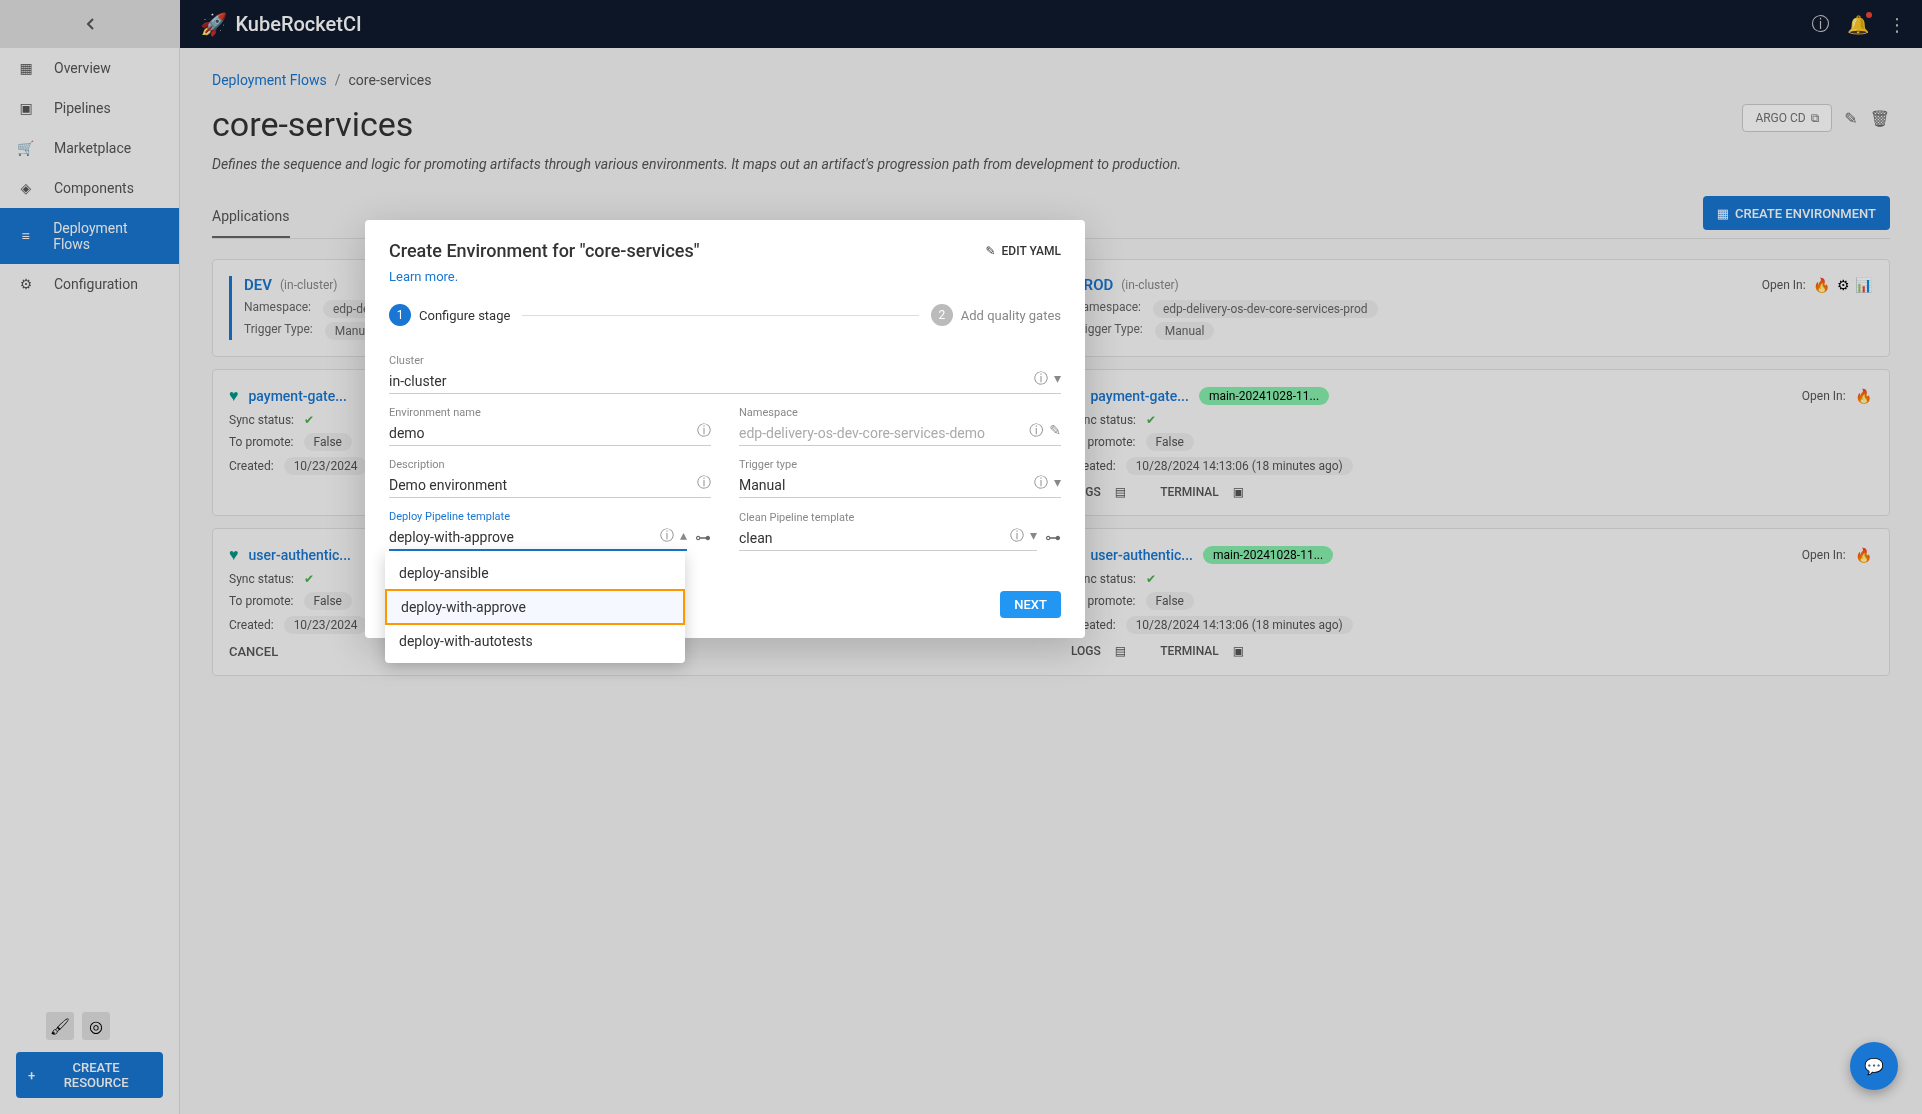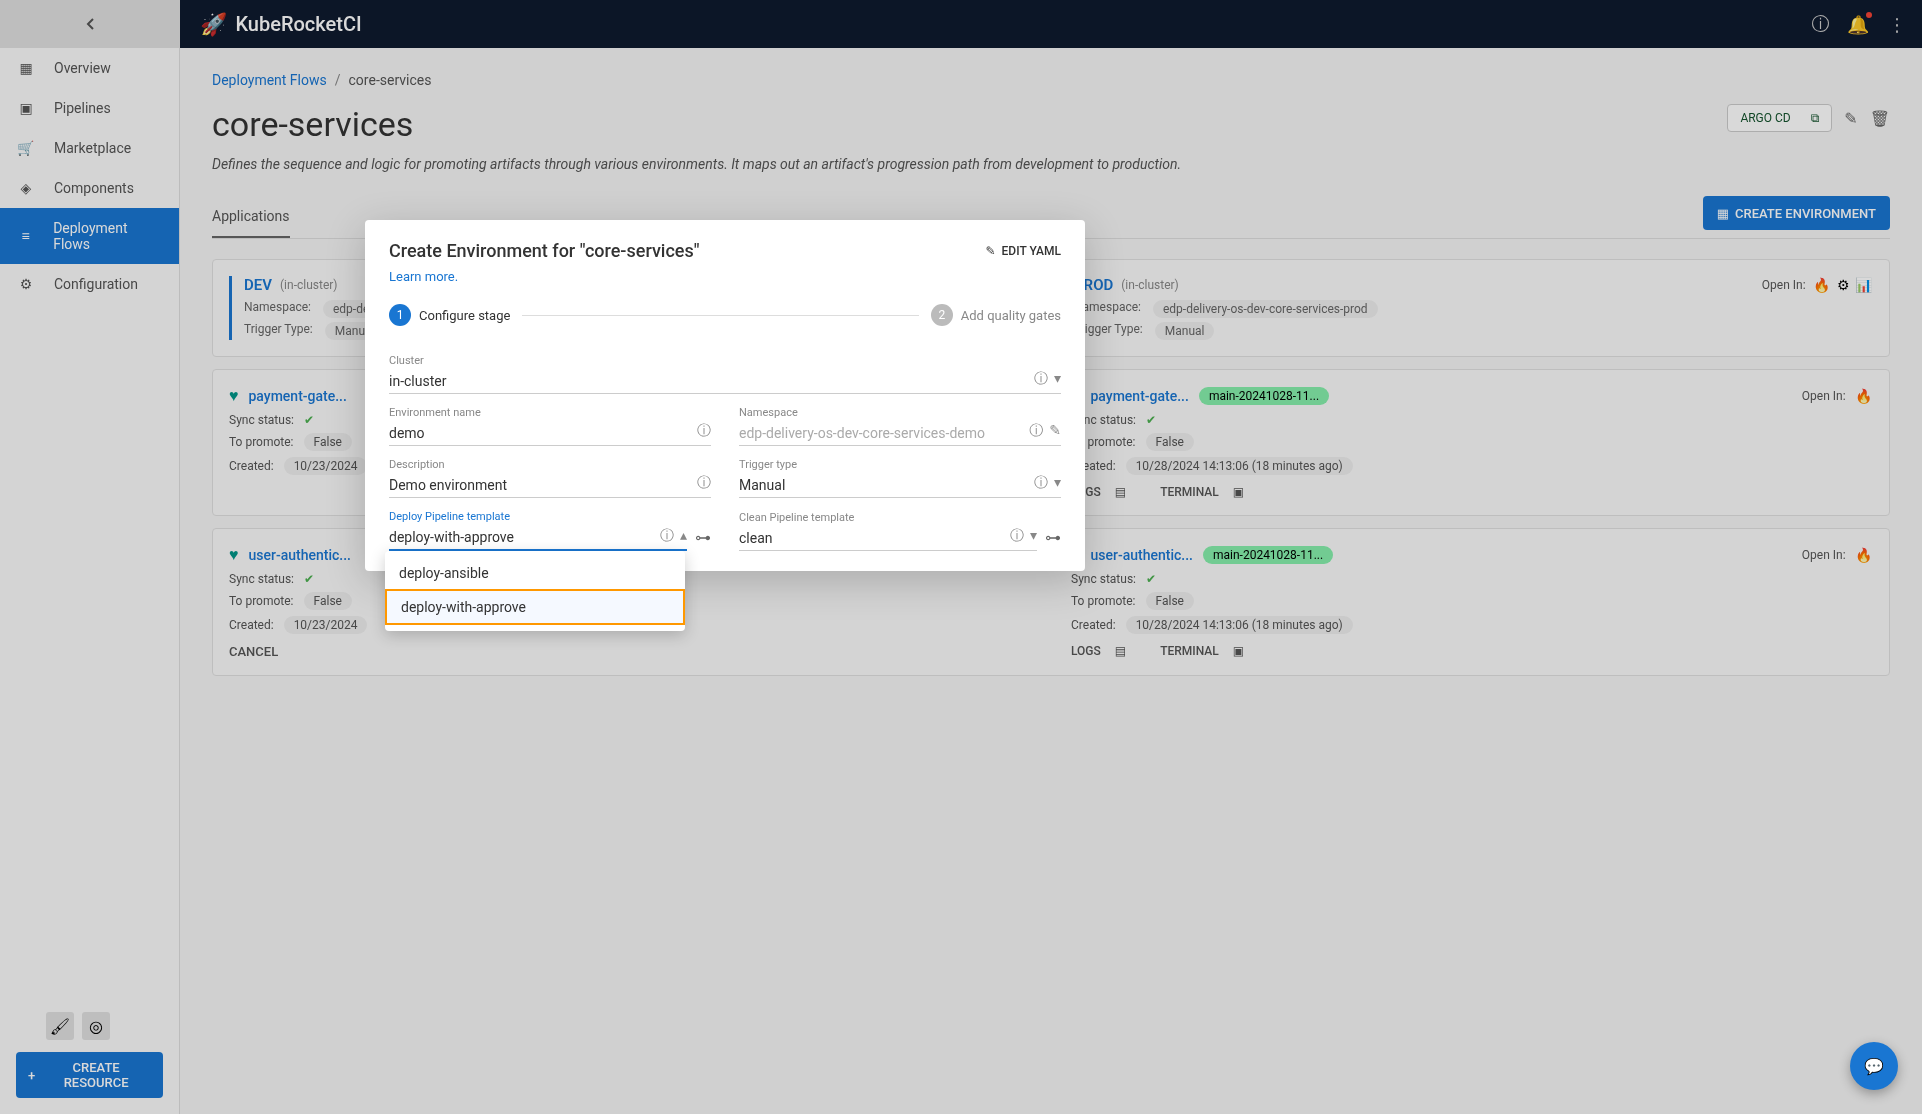--- a/index.html
+++ b/index.html
@@ -26,21 +26,21 @@
     .main { position: absolute; left: 180px; top: 48px; right: 0; bottom: 0; padding: 24px 32px; overflow: auto; }
     .breadcrumb { display: flex; align-items: center; gap: 8px; font-size: 14px; margin-bottom: 16px; }
     .bc-link { color: #1976d2; }
     .bc-sep { color: #888; }
     .bc-cur { color: #555; }
     
     .page-head { display: flex; justify-content: space-between; align-items: flex-start; }
     .page-title { font-size: 34px; font-weight: 400; color: #333; margin-bottom: 12px; }
     .page-desc { font-size: 14px; color: #555; margin-bottom: 24px; font-style: italic; }
     .head-actions { display: flex; align-items: center; gap: 12px; }
-    .argo-btn { border: 1px solid #ccc; padding: 6px 12px; font-size: 12px; color: #14532d; background: #fff; border-radius: 4px; display: flex; align-items: center; gap: 20px; cursor: pointer; }
+    .argo-btn { border: 1px solid #ccc; padding: 6px 12px; font-size: 12px; color: #737373; background: #fff; border-radius: 4px; display: flex; align-items: center; gap: 5px; cursor: pointer; }
     .icon-btn { color: #666; cursor: pointer; }
     
     .tabs-row { display: flex; justify-content: space-between; border-bottom: 1px solid #ddd; margin-bottom: 20px; }
     .tab { padding: 12px 0; font-size: 14px; color: #555; border-bottom: 2px solid #666; }
     .create-env-btn { background: #1976d2; color: #fff; padding: 8px 14px; font-size: 13px; font-weight: 500; border: none; border-radius: 4px; cursor: pointer; display: flex; align-items: center; gap: 6px; margin-bottom: 8px; }
     
     .env-row { display: flex; gap: 16px; border: 1px solid #e0e0e0; border-radius: 4px; padding: 16px; background: #fafafa; margin-bottom: 12px; }
     .env-card { flex: 1; border-left: 3px solid #1976d2; padding-left: 12px; }
     .env-title { display: flex; align-items: center; gap: 8px; margin-bottom: 6px; }
     .env-name { color: #1976d2; font-size: 15px; font-weight: 600; }
@@ -395,22 +395,27 @@
         <input class="field-input" readonly="" value="clean" style="">
         <div class="field-icons">
             <span>ⓘ</span>
             <span>▾</span>
           </div>
       </div>
       <span class="field-ext-btn">⊶</span>
     </div>
   </div>
 
+  <div class="modal-footer">
+    <span></span>
+    <button class="next-btn">NEXT</button>
+  </div>
 </div>
 
 <div class="dropdown">
   <div class="dd-item">deploy-ansible</div>
   <div class="dd-item selected">deploy-with-approve</div>
+  <div class="dd-item">deploy-with-autotests</div>
 </div>
 
 <div class="chat-fab">
     <span>💬</span>
   </div>
 
 </body></html>

